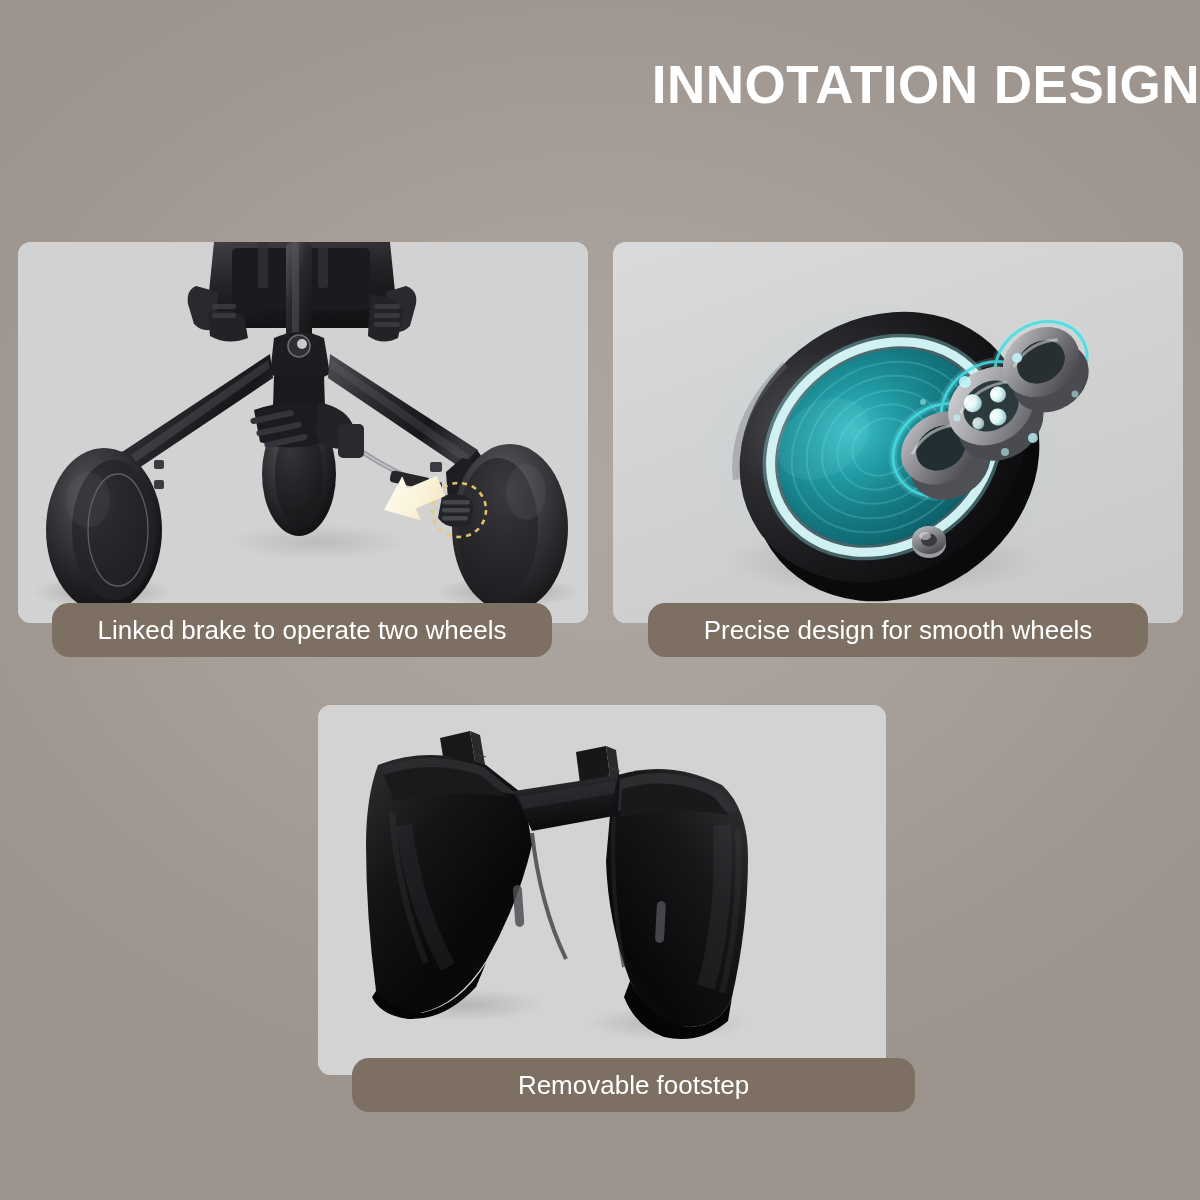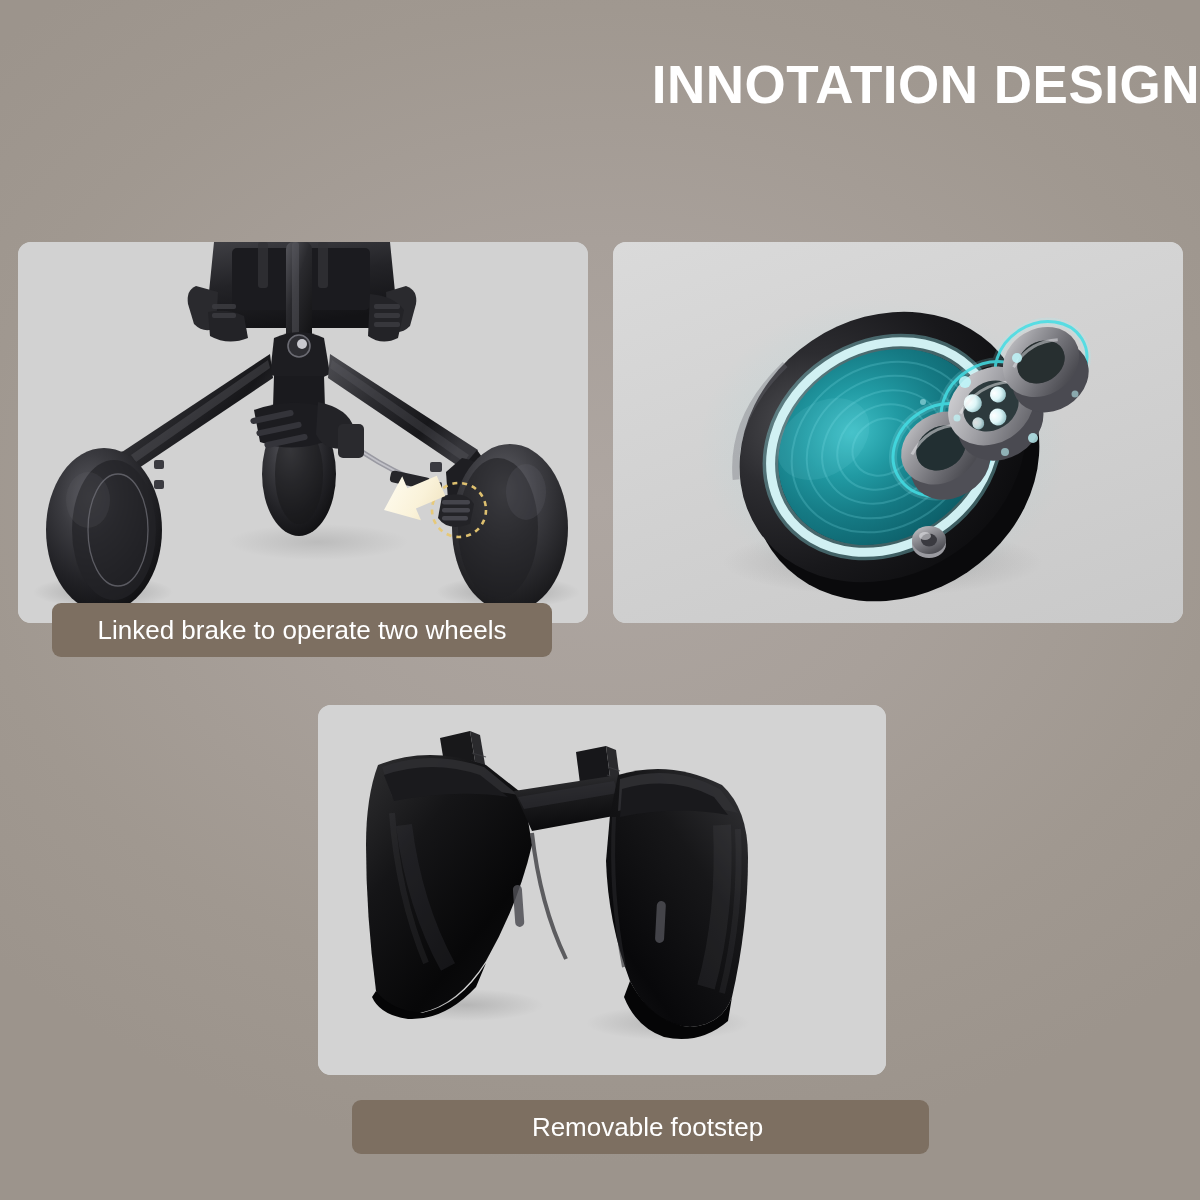--- a/index.html
+++ b/index.html
@@ -50,32 +50,32 @@
 
   .photo {
     position: absolute;
     inset: 0;
   }
 
   
   .caption {
     position: absolute;
     background: #7D6F61;
-    border-radius: 9px;
+    border-radius: 17px;
     color: #FFFFFF;
     font-size: 26px;
     line-height: 54px;
     height: 54px;
     text-align: center;
     white-space: nowrap;
     font-family: "Liberation Sans", sans-serif;
   }
   .cap-1 { left: 52px;  top: 603px; width: 500px; }
   .cap-2 { left: 648px; top: 603px; width: 500px; }
-  .cap-3 { left: 352px; top: 1100px; width: 563px; padding-left: 14px; }
+  .cap-3 { left: 352px; top: 1058px; width: 563px; }
 
   
   .p1-bg { position:absolute; inset:0; background:#D2D2D2; }
 
   
   .p2-bg {
     position: absolute; inset: 0;
     background: linear-gradient(160deg, #DADADA 0%, #D2D2D2 45%, #C9C9C9 100%);
   }
 
@@ -343,20 +343,21 @@
           <circle cx="404" cy="116" r="5" opacity="0.85"></circle>
           <circle cx="420" cy="196" r="5" opacity="0.8"></circle>
           <circle cx="344" cy="176" r="3.5" opacity="0.7"></circle>
           <circle cx="392" cy="210" r="4" opacity="0.6"></circle>
           <circle cx="462" cy="152" r="3.5" opacity="0.55"></circle>
           <circle cx="310" cy="160" r="3" opacity="0.5"></circle>
         </g>
       </svg>
     </div>
   </div>
+  <div class="caption cap-2">Precise design for smooth wheels</div>
 
   <div class="card card-3">
     <div class="p3-bg"></div>
     <div class="photo">
       <svg width="568" height="370" viewBox="0 0 568 370">
         <defs>
           <linearGradient id="plasticL" x1="0.1" y1="0" x2="0.9" y2="1">
             <stop offset="0%" stop-color="#2b2b2d"></stop>
             <stop offset="30%" stop-color="#151517"></stop>
             <stop offset="70%" stop-color="#070708"></stop>

